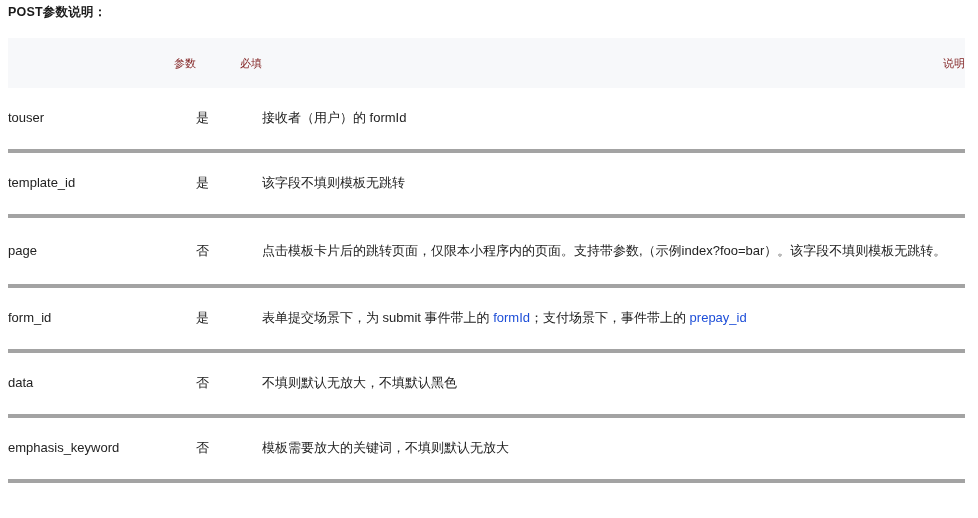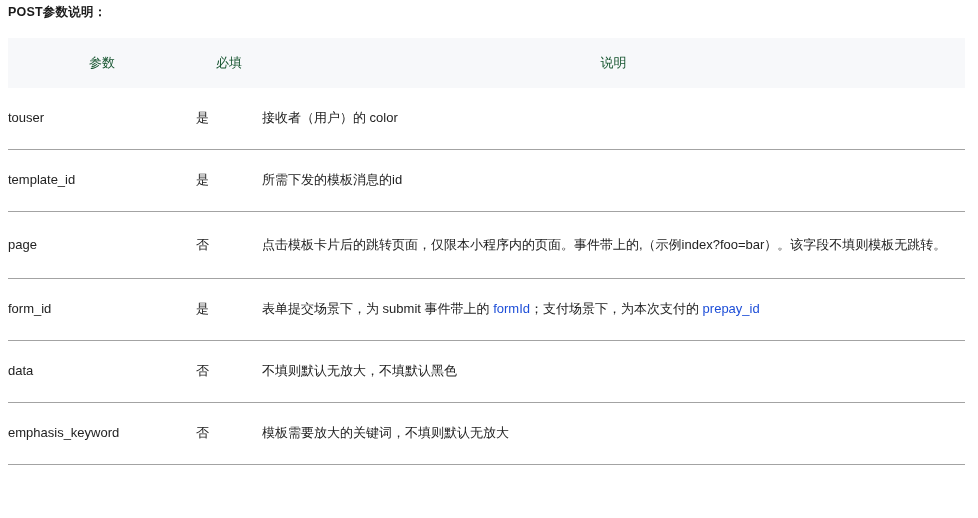--- a/index.html
+++ b/index.html
@@ -41,36 +41,36 @@
     border-collapse: collapse;
     table-layout: fixed;
     font-size: 13px;
   }
 
   .param-table thead tr {
     background: #f7f8fa;
   }
 
   .param-table th {
-    text-align: center;
+    text-align: right;
     font-weight: normal;
-    color: #14532d;
-    font-size: 13px;
+    color: #7f1d1d;
+    font-size: 11px;
     padding: 14px 0 14px 0;
     height: 22px;
     vertical-align: middle;
     border: none;
   }
 
   .param-table td {
     text-align: left;
     vertical-align: middle;
     color: #222222;
     font-size: 13px;
-    border-bottom: 1px solid #a3a3a3;
+    border-bottom: 4px solid #a3a3a3;
     padding: 0;
     line-height: 1.75;
   }
 
   .col-param   { width: 188px; }
   .col-req     { width: 66px; }
   .col-desc    { width: 703px; }
 
   .cell-param  { padding-left: 20px; }
   .cell-req    { padding-left: 8px; }
@@ -106,39 +106,39 @@
         <th class="th-param">参数</th>
         <th class="th-req">必填</th>
         <th class="th-desc">说明</th>
       </tr>
     </thead>
     <tbody>
 
       <tr class="row-h-std">
         <td class="cell-param">touser</td>
         <td class="cell-req">是</td>
-        <td class="cell-desc">接收者（用户）的 color</td>
+        <td class="cell-desc">接收者（用户）的 formId</td>
       </tr>
 
       <tr class="row-h-std">
         <td class="cell-param">template_id</td>
         <td class="cell-req">是</td>
-        <td class="cell-desc">所需下发的模板消息的id</td>
+        <td class="cell-desc">该字段不填则模板无跳转</td>
       </tr>
 
       <tr class="row-h-tall">
         <td class="cell-param">page</td>
         <td class="cell-req">否</td>
-        <td class="cell-desc">点击模板卡片后的跳转页面，仅限本小程序内的页面。事件带上的,（示例index?foo=bar）。该字段不填则模板无跳转。</td>
+        <td class="cell-desc">点击模板卡片后的跳转页面，仅限本小程序内的页面。支持带参数,（示例index?foo=bar）。该字段不填则模板无跳转。</td>
       </tr>
 
       <tr class="row-h-std">
         <td class="cell-param">form_id</td>
         <td class="cell-req">是</td>
-        <td class="cell-desc"><span>表单提交场景下，为 submit 事件带上的 </span><span class="desc-link">formId</span><span>；支付场景下，为本次支付的 </span><span class="desc-link">prepay_id</span></td>
+        <td class="cell-desc"><span>表单提交场景下，为 submit 事件带上的 </span><span class="desc-link">formId</span><span>；支付场景下，事件带上的 </span><span class="desc-link">prepay_id</span></td>
       </tr>
 
 
       <tr class="row-h-std">
         <td class="cell-param">data</td>
         <td class="cell-req">否</td>
         <td class="cell-desc">不填则默认无放大，不填默认黑色</td>
       </tr>
 
       <tr class="row-h-std">

